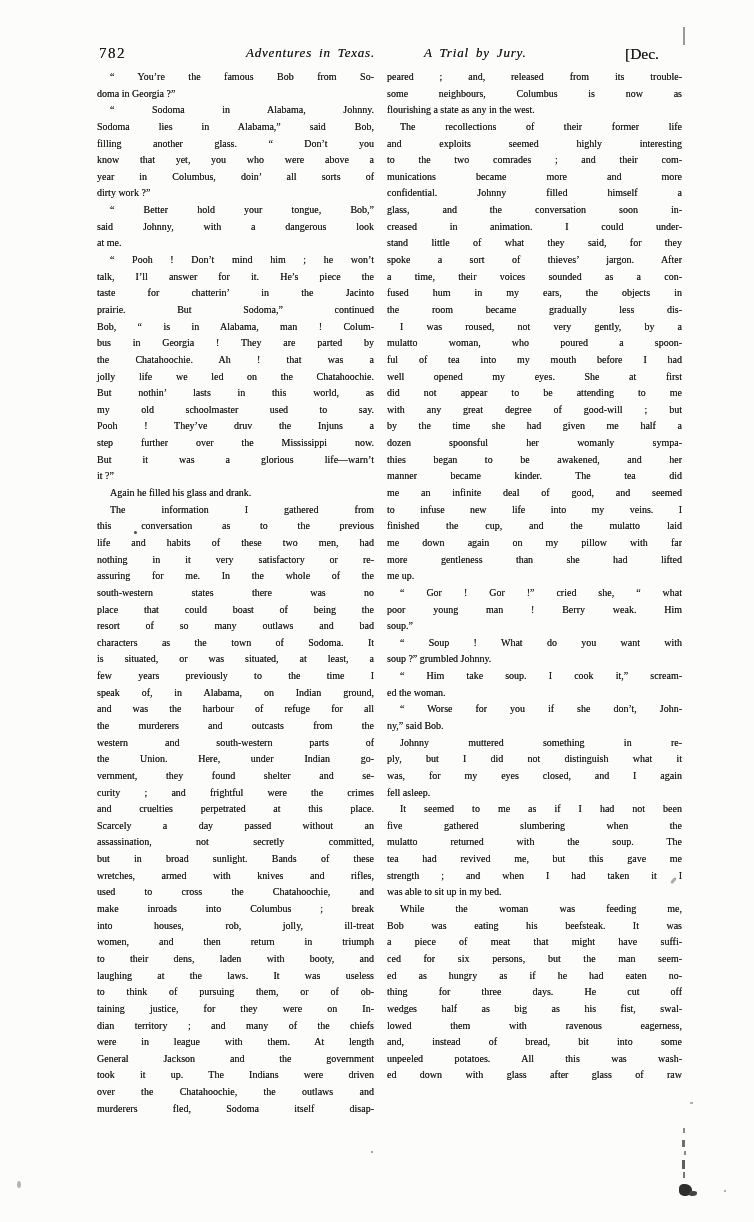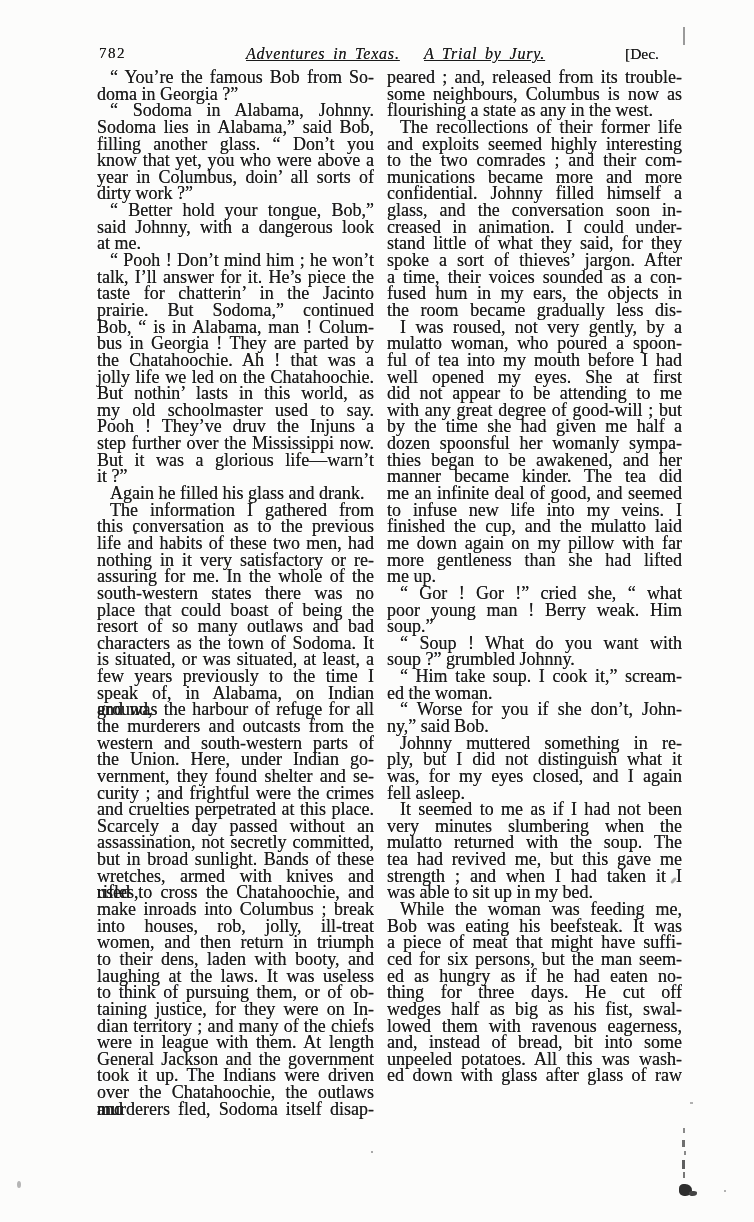--- a/index.html
+++ b/index.html
@@ -12,28 +12,28 @@
     overflow:hidden;
     font-family:"Liberation Serif","DejaVu Serif",serif;
     color:#1b1b1b;
   }
   .hdr{
     position:absolute;
     white-space:nowrap;
     text-shadow:0 0 .35px rgba(20,20,20,.8);
   }
   .hdr.num{left:99px;top:45px;font-size:15px;letter-spacing:1.5px;text-align:right;}
-  .hdr.title{font-style:italic;font-size:16px;letter-spacing:.8px;word-spacing:3px;text-decoration:underline;}
+  .hdr.title{font-style:italic;font-size:13px;letter-spacing:.8px;word-spacing:3px;}
   .hdr.t1{left:246px;top:45px;}
   .hdr.t2{left:424px;top:45px;}
   .hdr.date{left:625px;top:45px;font-size:15.5px;}
   .col{
     position:absolute;
     top:69px;
-    font-size:18px;
+    font-size:10px;
     line-height:16.65px;
     text-shadow:0 0 .35px rgba(20,20,20,.75);
   }
   .col.left{left:97px;width:277px;}
   .col.right{left:387px;width:295px;}
   .line{
     height:16.65px;
     text-align:justify;
     text-align-last:justify;
     overflow:visible;
@@ -156,21 +156,21 @@
       <div class="line pend">soup ?” grumbled Johnny.</div>
       <div class="line indent">“ Him take soup. I cook it,” scream-</div>
       <div class="line pend">ed the woman.</div>
       <div class="line indent">“ Worse for you if she don’t, John-</div>
       <div class="line pend">ny,” said Bob.</div>
       <div class="line indent">Johnny muttered something in re-</div>
       <div class="line">ply, but I did not distinguish what it</div>
       <div class="line">was, for my eyes closed, and I again</div>
       <div class="line pend">fell asleep.</div>
       <div class="line indent">It seemed to me as if I had not been</div>
-      <div class="line">very minutes slumbering when the</div>
+      <div class="line">five gathered slumbering when the</div>
       <div class="line">mulatto returned with the soup. The</div>
       <div class="line">tea had revived me, but this gave me</div>
       <div class="line">strength ; and when I had taken it I</div>
       <div class="line pend">was able to sit up in my bed.</div>
       <div class="line indent">While the woman was feeding me,</div>
       <div class="line">Bob was eating his beefsteak. It was</div>
       <div class="line">a piece of meat that might have suffi-</div>
       <div class="line">ced for six persons, but the man seem-</div>
       <div class="line">ed as hungry as if he had eaten no-</div>
       <div class="line">thing for three days. He cut off</div>

